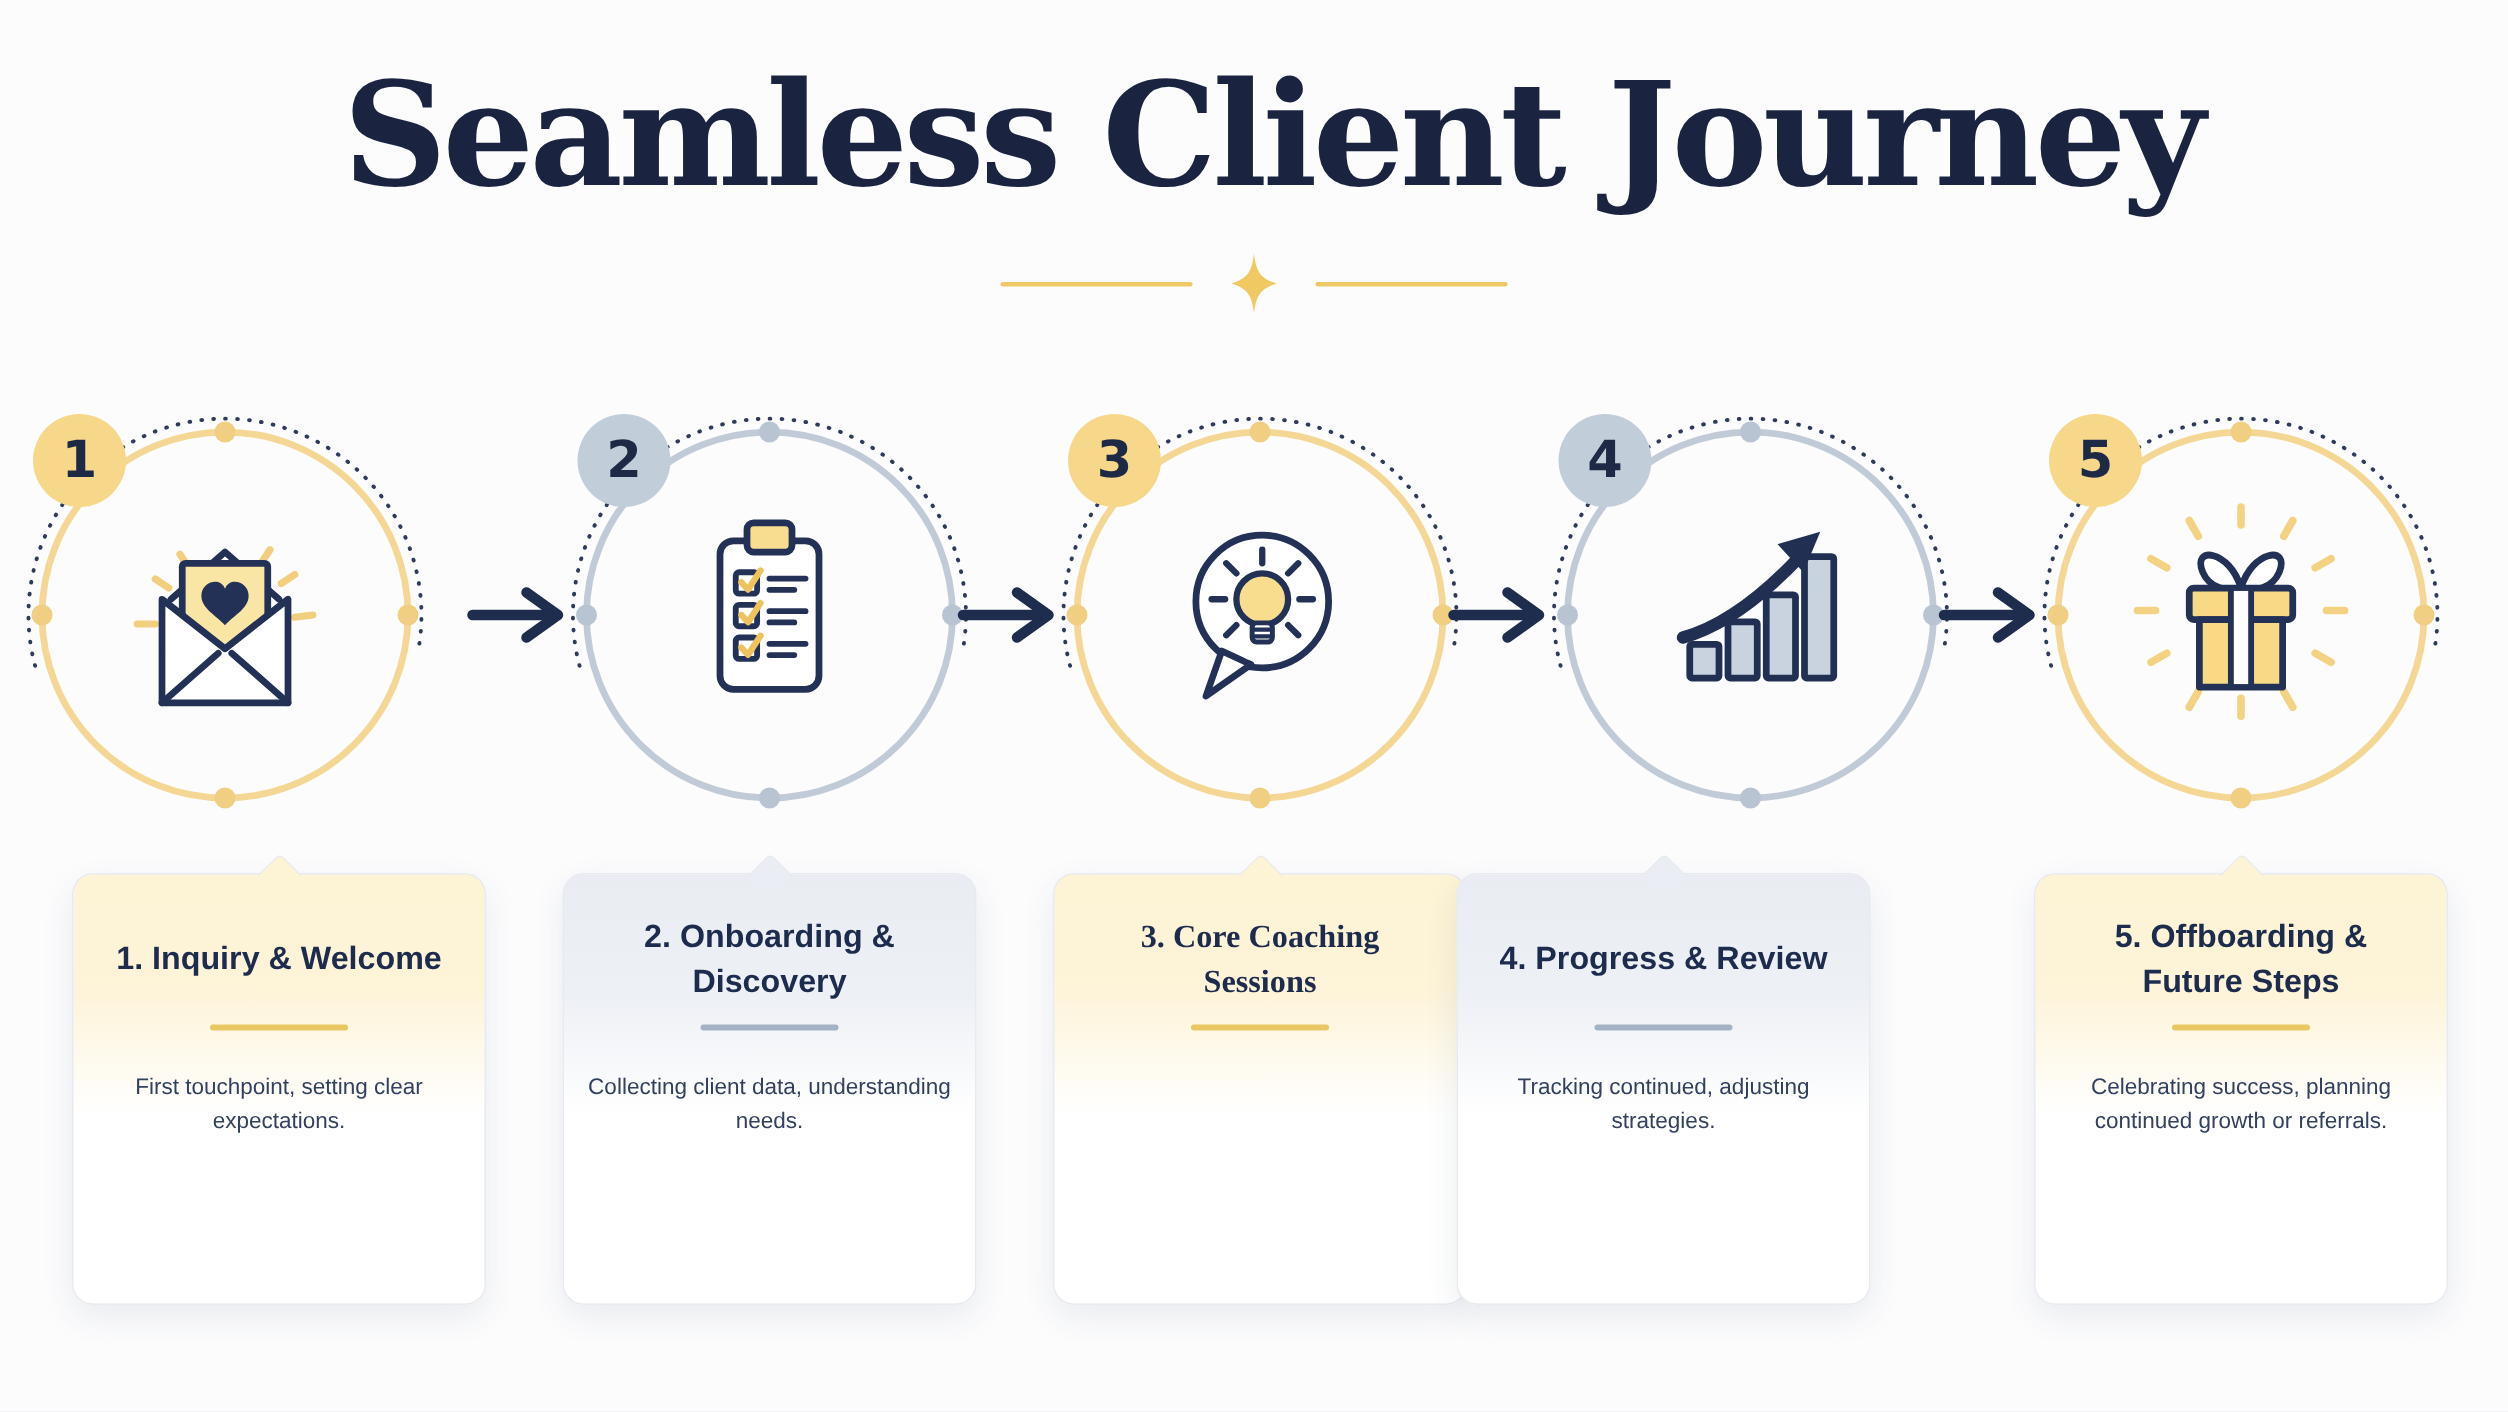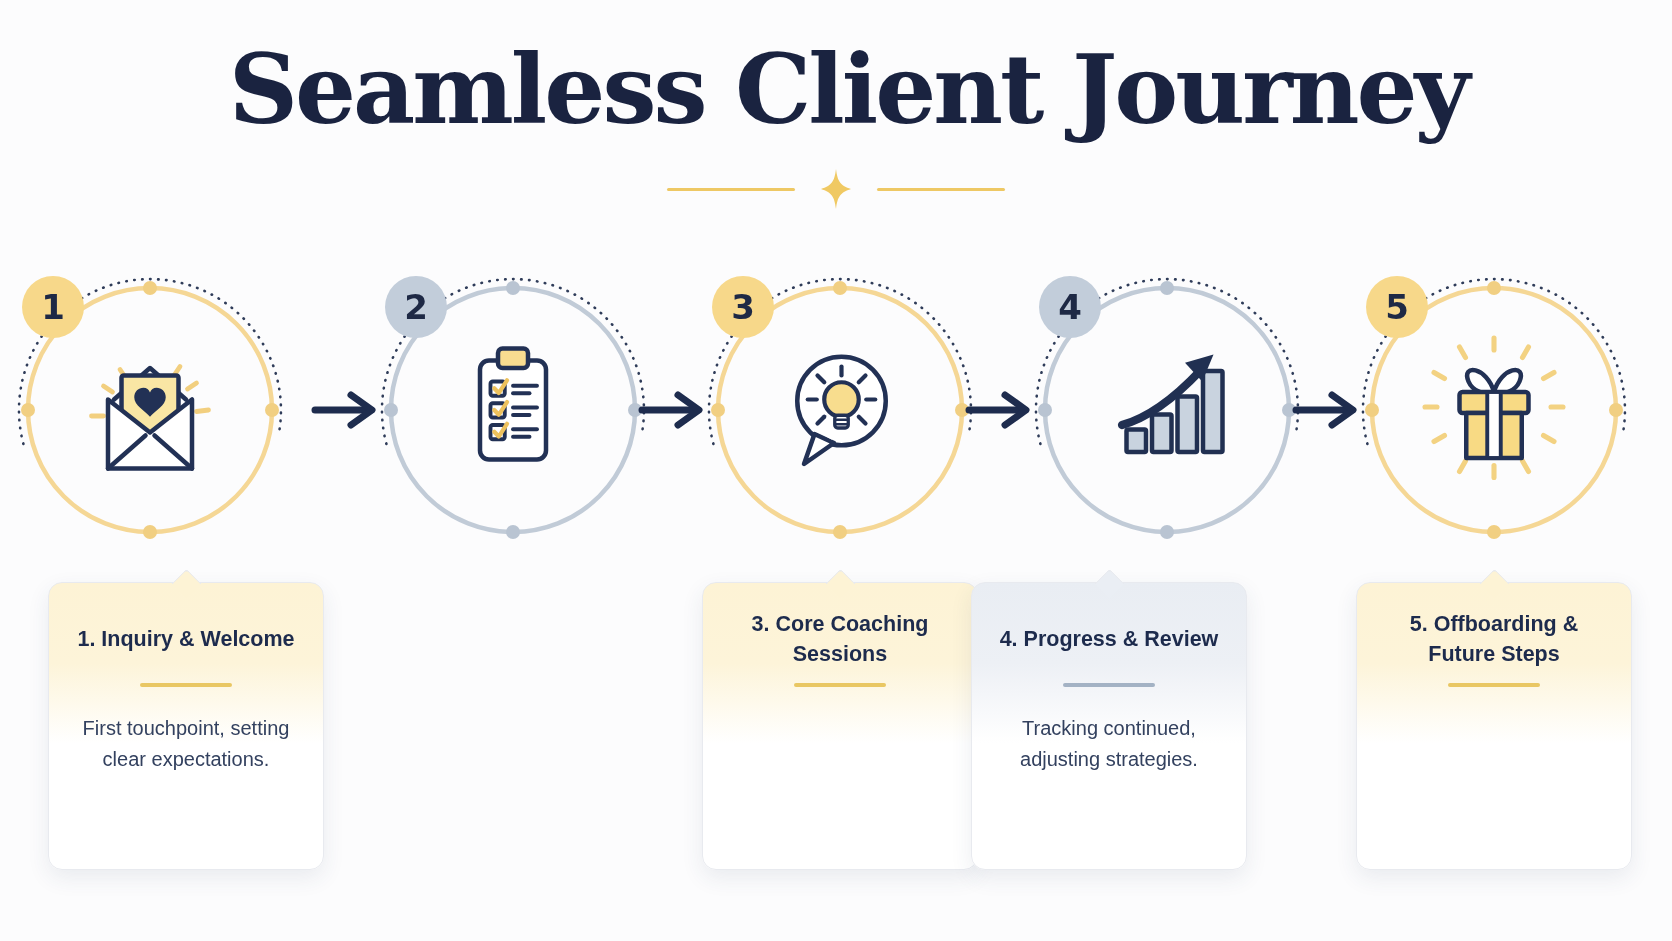--- a/index.html
+++ b/index.html
@@ -53,31 +53,31 @@
   .t-yellow .notch{background:#fdf3d5;}
   .t-gray  .notch{background:#eaeef4;}
   .card-title{
     position:relative;min-height:64px;display:flex;align-items:center;justify-content:center;
     font-size:21.5px;font-weight:bold;color:#1d2b4d;line-height:1.4;margin:0 4px;
   }
   .card-divider{width:92px;height:3.5px;border-radius:2px;margin:12px auto 26px auto;}
   .t-yellow .card-divider{background:#e9c763;}
   .t-gray  .card-divider{background:#a3b2c4;}
   .card-body{
-    font-size:20px;color:#33415f;line-height:1.57;margin:0 auto;
+    font-size:15px;color:#33415f;line-height:1.57;margin:0 auto;
   }
   .card:nth-of-type(1) .card-body{max-width:168px;}
   .card:nth-of-type(2) .card-body{max-width:216px;}
   .card:nth-of-type(3) .card-body{max-width:226px;}
   .card:nth-of-type(4) .card-body{max-width:204px;}
   .card:nth-of-type(5) .card-body{max-width:236px;}
   
   .step:nth-of-type(1){left:36px;}  .card-1{left:48px;}
   .step-2{left:363px;} .card-2{left:375px;}
-  .step-3{left:690px;} .card-3{left:702px;}
+  .step-3{left:690px;} .card-3{left:702px;font-family:Liberation Serif, serif;}
   .step-4{left:1017px;} .card-4{left:971px;}
   .step-5{left:1344px;} .card-5{left:1356px;text-align:center;}
   .arrow-1{left:308px;} .arrow-2{left:635px;} .arrow-3{left:962px;} .arrow-4{left:1289px;}
 </style>
 </head>
 <body>
 
 <div class="stage">
 
   <h1 class="main-title">Seamless Client Journey</h1>
@@ -290,33 +290,40 @@
       </svg>
   </div>
 
   <div class="card card-1 t-yellow">
     <div class="notch"></div>
     <div class="card-title">1. Inquiry &amp; Welcome</div>
     <div class="card-divider"></div>
     <p class="card-body">First touchpoint, setting clear expectations.</p>
   </div>
 
+  <div class="card card-2 t-gray">
+    <div class="notch"></div>
+    <div class="card-title">2. Onboarding &amp; Discovery</div>
+    <div class="card-divider"></div>
+    <p class="card-body">Collecting client data, understanding needs.</p>
+  </div>
 
   <div class="card card-3 t-yellow">
     <div class="notch"></div>
     <div class="card-title">3. Core Coaching Sessions</div>
     <div class="card-divider"></div>
   </div>
 
   <div class="card card-4 t-gray">
     <div class="notch"></div>
     <div class="card-title">4. Progress &amp; Review</div>
     <div class="card-divider"></div>
     <p class="card-body">Tracking continued, adjusting strategies.</p>
   </div>
 
   <div class="card card-5 t-yellow">
     <div class="notch"></div>
     <div class="card-title">5. Offboarding &amp; Future Steps</div>
     <div class="card-divider"></div>
+    <p class="card-body">Celebrating success, planning continued growth or referrals.</p>
   </div>
 
 </div>
 
 </body></html>

